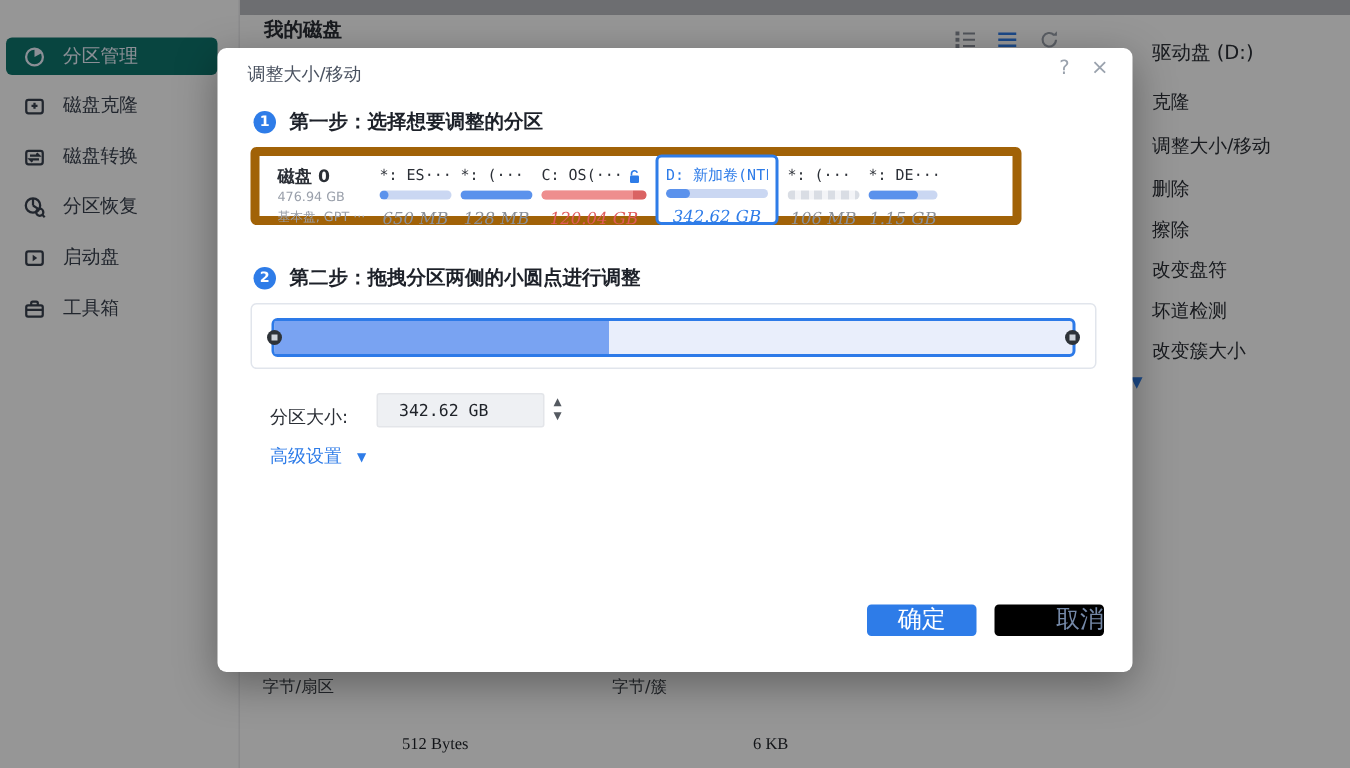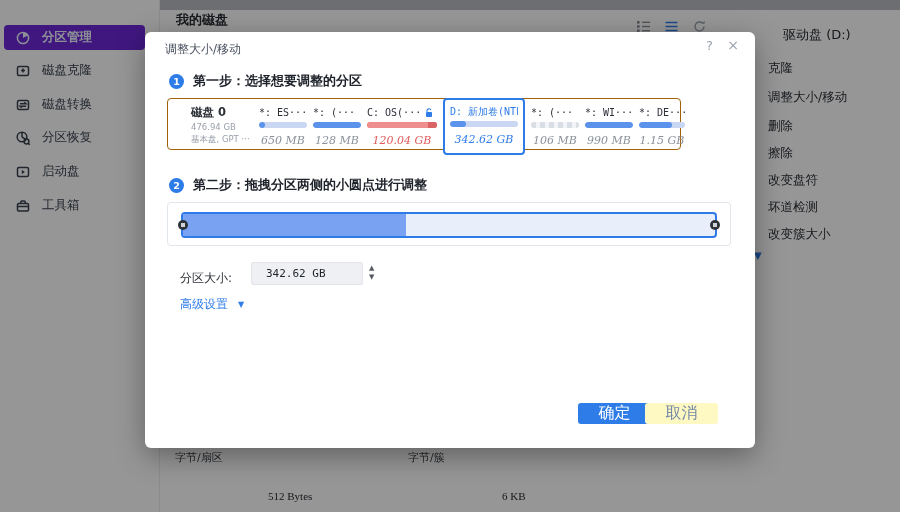--- a/index.html
+++ b/index.html
@@ -9,32 +9,32 @@
   .app { position:absolute; inset:0; background:#fff; z-index:1; }
 
   
   .titlebar-strip { position:absolute; left:160px; top:0; right:0; height:10px; background:#b9bcc1; }
 
   
   .sidebar { position:absolute; left:0; top:0; width:160px; height:512px; background:#fff; border-right:1px solid #ececef; }
   .side-item { position:absolute; left:4px; width:141px; height:25px; display:flex; align-items:center; gap:11px; padding-left:11px; color:#39414e; font-size:12.5px; cursor:pointer; border-radius:4px; }
   .side-item .side-icon { width:16px; height:16px; display:inline-flex; }
   .side-item svg { width:16px; height:16px; stroke:#39414e; fill:none; stroke-width:1.5; }
-  .side-item.active { background:#6d28d9; color:#eef4ff;font-weight:bold; }
+  .side-item.active { background:#0f766e; color:#eef4ff; }
   .side-item.active svg { stroke:#eef4ff; }
 
   
   .page-title { position:absolute; left:176px; top:11px; font-size:13px; font-weight:bold; color:#2b2f36; }
   .top-icons { position:absolute; left:636px; top:19px; display:flex; gap:13px; align-items:center; }
   .tico { width:15px; height:15px; display:inline-flex; cursor:pointer; }
   .tico svg { width:15px; height:15px; }
 
   
   .right-panel { position:absolute; left:756px; top:10px; width:144px; bottom:0; background:#fff; }
-  .rp-header { position:absolute; left:12px; top:16px; font-size:13px; color:#2b2f36;margin-left:15px; }
+  .rp-header { position:absolute; left:12px; top:16px; font-size:13px; color:#2b2f36; }
   .rp-item { position:absolute; left:12px; font-size:12.5px; color:#2b2f36; cursor:pointer; white-space:nowrap; }
   .rp-more { position:absolute; left:-2px; top:240px; font-size:10px; color:#2e7ce8; cursor:pointer; }
 
   
   .bi-label { position:absolute; top:450px; font-size:11px; color:#3c4148; }
   .bi-value { position:absolute; top:450px; font-size:11px; color:#1f2329; font-family:Liberation Serif, serif;margin-top:40px; }
 
   
   .overlay { position:absolute; inset:0; background:rgba(0,0,0,0.41); z-index:50; }
 
@@ -44,21 +44,21 @@
   .dlg-help { position:absolute; right:42px; top:6px; font-size:13px; color:#9aa2ad; cursor:pointer; }
   .dlg-close { position:absolute; right:16px; top:5px; font-size:14px; color:#9aa2ad; cursor:pointer; }
 
   .step-row { position:absolute; left:24px; display:flex; align-items:center; gap:9px; }
   .step-row.s1 { top:40px; }
   .step-row.s2 { top:144px; }
   .step-num { width:15px; height:15px; border-radius:50%; background:#2e7ce8; color:#fff; font-size:9.5px; font-weight:bold; display:flex; align-items:center; justify-content:center; }
   .step-text { font-size:13px; font-weight:bold; color:#1d2129; }
 
   
-  .strip-box { position:absolute; left:22px; top:66px; width:514px; height:52px; border:1px solid #a16207; border-radius:4px; display:flex; padding:6px 8px 0 23px; }
+  .strip-box { position:absolute; left:22px; top:66px; width:514px; height:52px; border:6px solid #a16207; border-radius:4px; display:flex; padding:6px 8px 0 12px; }
   .diskinfo { width:68px; flex:none; }
   .disk-name { font-size:11.5px; font-weight:bold; color:#2b2f36; }
   .disk-size, .disk-type { font-size:8.5px; color:#9aa0ab; margin-top:2px; white-space:nowrap; }
   .pcards { display:flex; gap:6px; flex:1; }
   .pcard { flex:none; padding-top:1px; cursor:pointer; }
   .pname { font-size:10px; font-family:"DejaVu Sans Mono",monospace; color:#2b2f36; white-space:nowrap; display:flex; align-items:center; gap:3px; height:13px; overflow:hidden; }
   .pbar { height:6px; border-radius:3px; background:#cad7f2; margin-top:3px; position:relative; overflow:hidden; }
   .pfill { height:100%; background:#5b92ec; border-radius:3px; }
   .pbar.red { background:#ee8e8e; }
   .pbar.red .pfill { background:#ee8e8e; }
@@ -85,21 +85,21 @@
   .size-input { position:absolute; left:106px; top:230px; width:112px; height:23px; background:#eef0f3; border:1px solid #e3e5e9; border-radius:2px; font-size:11px; font-family:"DejaVu Sans Mono",monospace; color:#1f2329; padding-left:14px; }
   .spinner { position:absolute; left:224px; top:232px; display:flex; flex-direction:column; gap:1px; cursor:pointer; }
   .spinner span { font-size:7px; line-height:8px; color:#555a61; }
 
   .advanced { position:absolute; left:35px; top:264px; display:flex; align-items:center; gap:10px; cursor:pointer; }
   .advanced .adv-label { font-size:12px; color:#2e7ce8; }
   .advanced .adv-caret { font-size:8px; color:#2e7ce8; }
 
   .btn { position:absolute; top:371px; width:73px; height:21px; border:none; border-radius:3px; font-size:16px; cursor:pointer; font-family:inherit; }
   .btn.ok { left:433px; background:#2e7ce8; color:#fff; }
-  .btn.cancel { left:500px; background:#fef9c3; color:#7589a8; }
+  .btn.cancel { left:518px; background:#000000; color:#7589a8;text-align:right; }
 </style>
 </head>
 <body>
 
 <div class="app">
   <div class="titlebar-strip"></div>
 
   <aside class="sidebar">
     <div class="side-item active" style="top:25px">
       <span class="side-icon">
@@ -261,27 +261,20 @@
         <div class="pbar">
             <div class="pfill" style="width: 24%;"></div>
           </div>
         <div class="psize blue">342.62 GB</div>
       </div>
       <div class="pcard" style="width:48px">
         <div class="pname">*: (···</div>
         <div class="pbar dashed"></div>
         <div class="psize">106 MB</div>
       </div>
-      <div class="pcard" style="width:48px">
-        <div class="pname">*: WI···</div>
-        <div class="pbar">
-            <div class="pfill" style="width: 100%;"></div>
-          </div>
-        <div class="psize">990 MB</div>
-      </div>
       <div class="pcard" style="width:46px">
         <div class="pname">*: DE···</div>
         <div class="pbar">
             <div class="pfill" style="width: 72%;"></div>
           </div>
         <div class="psize">1.15 GB</div>
       </div>
     </div>
   </div>
 

